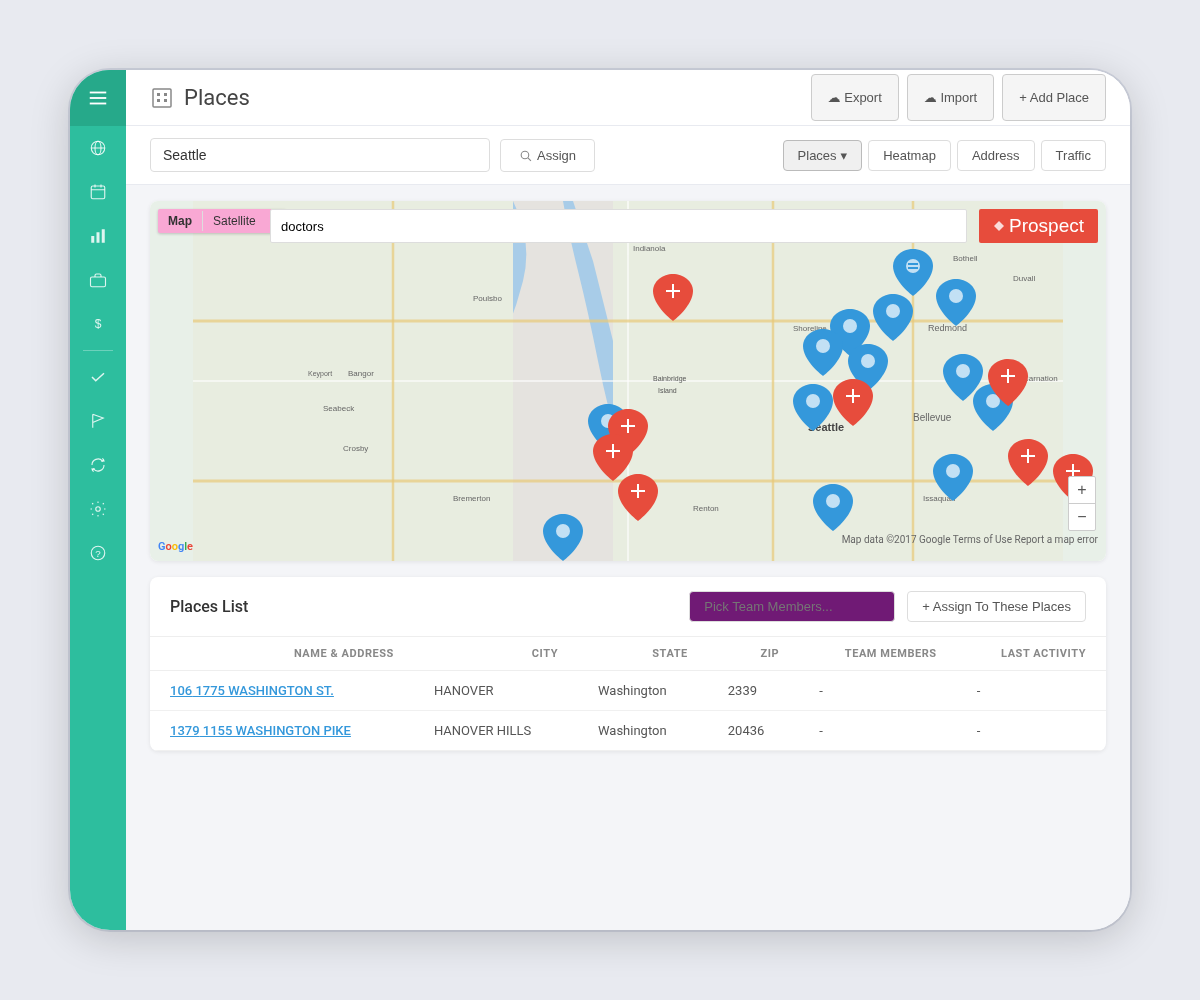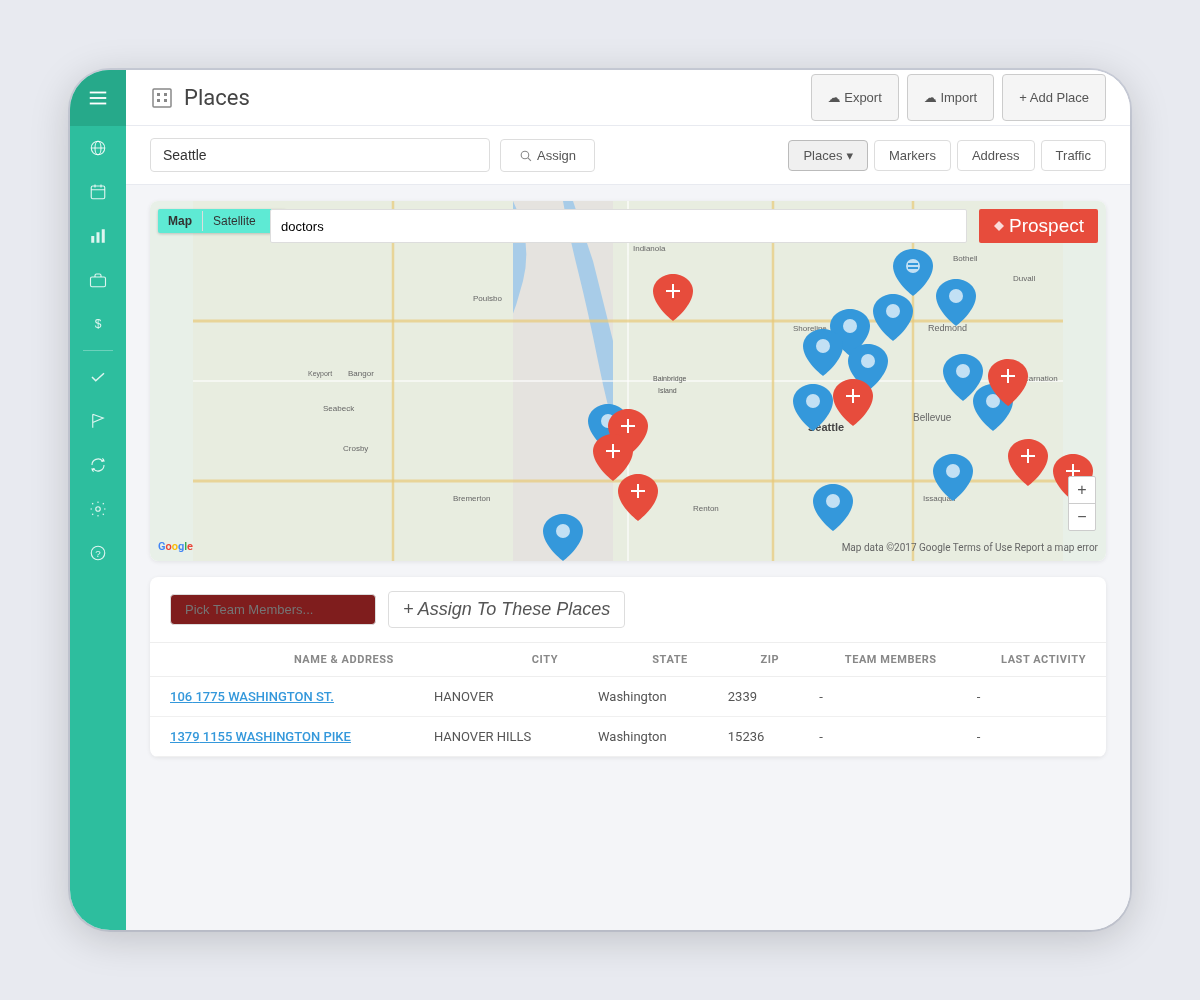--- a/index.html
+++ b/index.html
@@ -213,21 +213,21 @@
 
     
     .map-toolbar {
       position: absolute;
       top: 8px;
       left: 8px;
       display: flex;
       align-items: center;
       gap: 0;
       z-index: 10;
-      background: #5eead4;
+      background: #f9a8d4;
       border-radius: 2px;
       box-shadow: 0 1px 3px rgba(0,0,0,0.2);
     }
     .map-tab {
       padding: 5px 10px;
       font-size: 12px;
       cursor: pointer;
       color: #333;
       border: none;
       background: none;
@@ -310,21 +310,21 @@
     }
     .google-logo span:first-child { color: #4285F4; }
     .google-logo span:nth-child(2) { color: #EA4335; }
     .google-logo span:nth-child(3) { color: #FBBC05; }
     .google-logo span:nth-child(4) { color: #4285F4; }
     .google-logo span:nth-child(5) { color: #34A853; }
     .google-logo span:nth-child(6) { color: #EA4335; }
 
     .map-credit {
       position: absolute;
-      bottom: 8px;
+      bottom: 16px;
       right: 8px;
       font-size: 10px;
       color: #666;
       z-index: 10;
     }
 
     
     .places-list-section {
       background: #fff;
       border-radius: 8px;
@@ -343,35 +343,34 @@
       color: #333;
       font-weight: 500;
       flex: 1;
     }
     .team-pick-input {
       padding: 7px 14px;
       border: 1px solid #ddd;
       border-radius: 4px;
       font-size: 13px;
       color: #999;
-      background: #7f1d1d;
+      background: #701a75;
       min-width: 200px;
       outline: none;
     }
     .assign-btn {
       margin-left: 12px;
       padding: 7px 14px;
       background: #fff;
       border: 1px solid #ddd;
       border-radius: 4px;
-      font-size: 18px;
+      font-size: 13px;
       color: #555;
       cursor: pointer;
       white-space: nowrap;
-      font-style: italic;
     }
 
     
     .places-table {
       width: 100%;
       border-collapse: collapse;
     }
     .places-table th {
       padding: 10px 20px;
       text-align: right;
@@ -506,21 +505,21 @@
             <circle cx="11" cy="11" r="7" stroke="#888" stroke-width="2" fill="none"></circle>
             <line x1="16.5" y1="16.5" x2="22" y2="22" stroke="#888" stroke-width="2"></line>
           </svg>
         <span>Assign</span>
       </button>
       <div class="map-controls">
         <button class="map-ctrl-btn active">
           <span>Places</span>
           <span>▾</span>
         </button>
-        <button class="map-ctrl-btn">Markers</button>
+        <button class="map-ctrl-btn">Heatmap</button>
         <button class="map-ctrl-btn">Address</button>
         <button class="map-ctrl-btn">Traffic</button>
       </div>
     </div>
 
     <div class="content">
 
       <div class="map-container">
         <div class="map-inner">
           
@@ -694,20 +693,21 @@
             <span>G</span><span>o</span><span>o</span><span>g</span><span>l</span><span>e</span>
           </div>
 
           
           <div class="map-credit">Map data ©2017 Google   Terms of Use   Report a map error</div>
         </div>
       </div>
 
       <div class="places-list-section">
         <div class="places-list-header">
+          <span class="places-list-title">Places List</span>
           <input class="team-pick-input" type="text" placeholder="Pick Team Members..." style="">
           <button class="assign-btn">+ Assign To These Places</button>
         </div>
         <table class="places-table">
           <thead>
             <tr>
               <th>Name &amp; Address</th>
               <th>City</th>
               <th>State</th>
               <th>ZIP</th>
@@ -729,21 +729,21 @@
     <td>-</td>
   </tr>
               <tr>
     <td>
       <a class="place-link" href="#">
         <span class="place-num">1379</span> 1155 WASHINGTON PIKE
       </a>
     </td>
     <td>HANOVER HILLS</td>
     <td>Washington</td>
-    <td>15236</td>
+    <td>20436</td>
     <td>-</td>
     <td>-</td>
   </tr>
             </tbody>
         </table>
       </div>
     </div>
   </div>
 </div>
 

